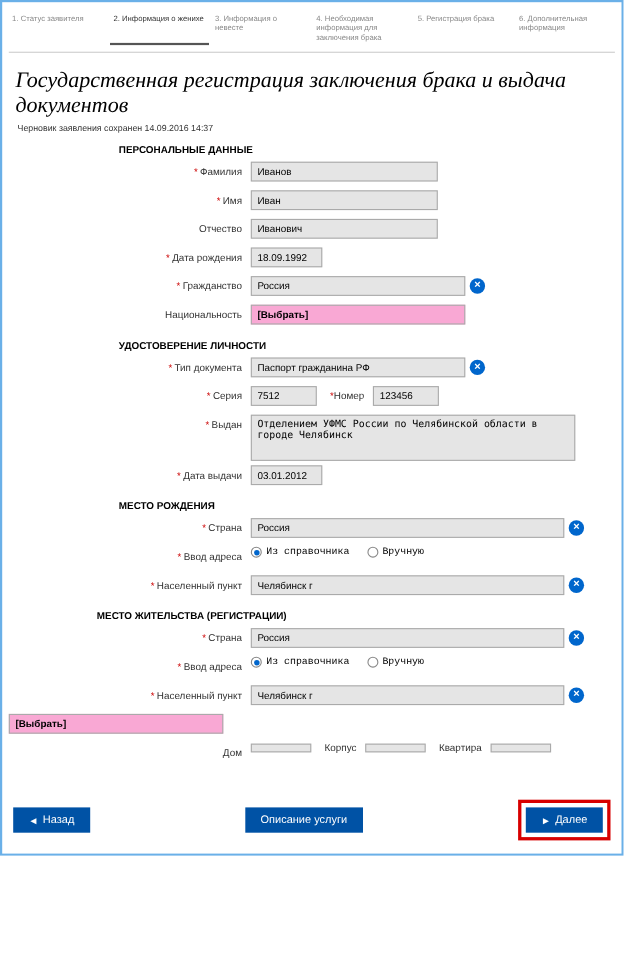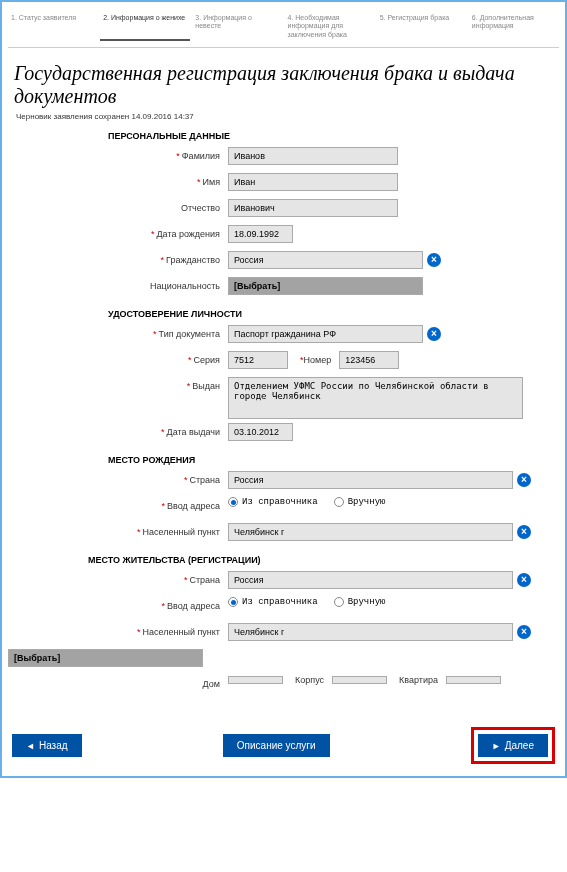--- a/index.html
+++ b/index.html
@@ -15,21 +15,21 @@
     .label { width: 220px; text-align: right; font-size: 9px; color: #333; padding-right: 8px; padding-top: 4px; }
     .label .req { color: #c00; margin-right: 2px; }
     .field { flex: 1; display: flex; align-items: center; gap: 4px; padding-right: 20px; }
     .input { border: 1px solid #aaa; padding: 3px 5px; font-size: 9px; font-weight: normal; background: #e5e5e5; }
     .input.w-mid { width: 170px; }
     .input.w-date { width: 65px; }
     .input.w-full { width: 195px; }
     .input.w-small { width: 60px; }
     .input.w-tiny { width: 55px; }
     .input.w-textarea { width: 295px; height: 42px; resize: none; }
-    .select-text { border: 1px solid #aaa; padding: 3px 5px; font-size: 9px; font-weight: bold; width: 195px; background: #a3a3a3; }
+    .select-text { border: 1px solid #aaa; padding: 3px 5px; font-size: 9px; font-weight: bold; width: 195px; background: #f9a8d4; }
     .clear-btn { width: 14px; height: 14px; border-radius: 50%; background: #0066cc; color: #fff; font-size: 10px; line-height: 14px; text-align: center; cursor: pointer; font-weight: bold; flex-shrink: 0; }
     .radio-group { display: flex; gap: 16px; align-items: center; font-size: 9px; }
     .radio-item { display: flex; align-items: center; gap: 4px; font-family: Liberation Mono, monospace; }
     .radio { width: 10px; height: 10px; border: 1px solid #888; border-radius: 50%; display: inline-flex; align-items: center; justify-content: center; }
     .radio.checked::after { content: ''; width: 5px; height: 5px; background: #0066cc; border-radius: 50%; }
     .sub-label { font-size: 9px; color: #333; margin: 0 4px 0 8px; }
     .sub-label .req { color: #c00; }
     .footer { display: flex; justify-content: space-between; align-items: center; margin: 30px 4px 6px; }
     .btn { background: #0052a5; color: #fff; border: none; padding: 6px 14px; font-size: 10px; cursor: pointer; display: flex; align-items: center; gap: 4px; }
     .btn-next-wrap { border: 3px solid #d80000; padding: 4px; }
@@ -110,21 +110,21 @@
   </div>
   <div class="form-row">
     <div class="label"><span class="req">*</span><span>Выдан</span></div>
     <div class="field">
         <textarea class="input w-textarea" style="">Отделением УФМС России по Челябинской области в городе Челябинск</textarea>
       </div>
   </div>
   <div class="form-row">
     <div class="label"><span class="req">*</span><span>Дата выдачи</span></div>
     <div class="field">
-        <div class="input w-date">03.10.2012</div>
+        <div class="input w-date">03.01.2012</div>
       </div>
   </div>
 
   <div class="section-title">МЕСТО РОЖДЕНИЯ</div>
 
   <div class="form-row">
     <div class="label"><span class="req">*</span><span>Страна</span></div>
     <div class="field" style="padding-right:10px;">
         <div class="input" style="width:285px;">Россия</div>
         <div class="clear-btn">×</div>

